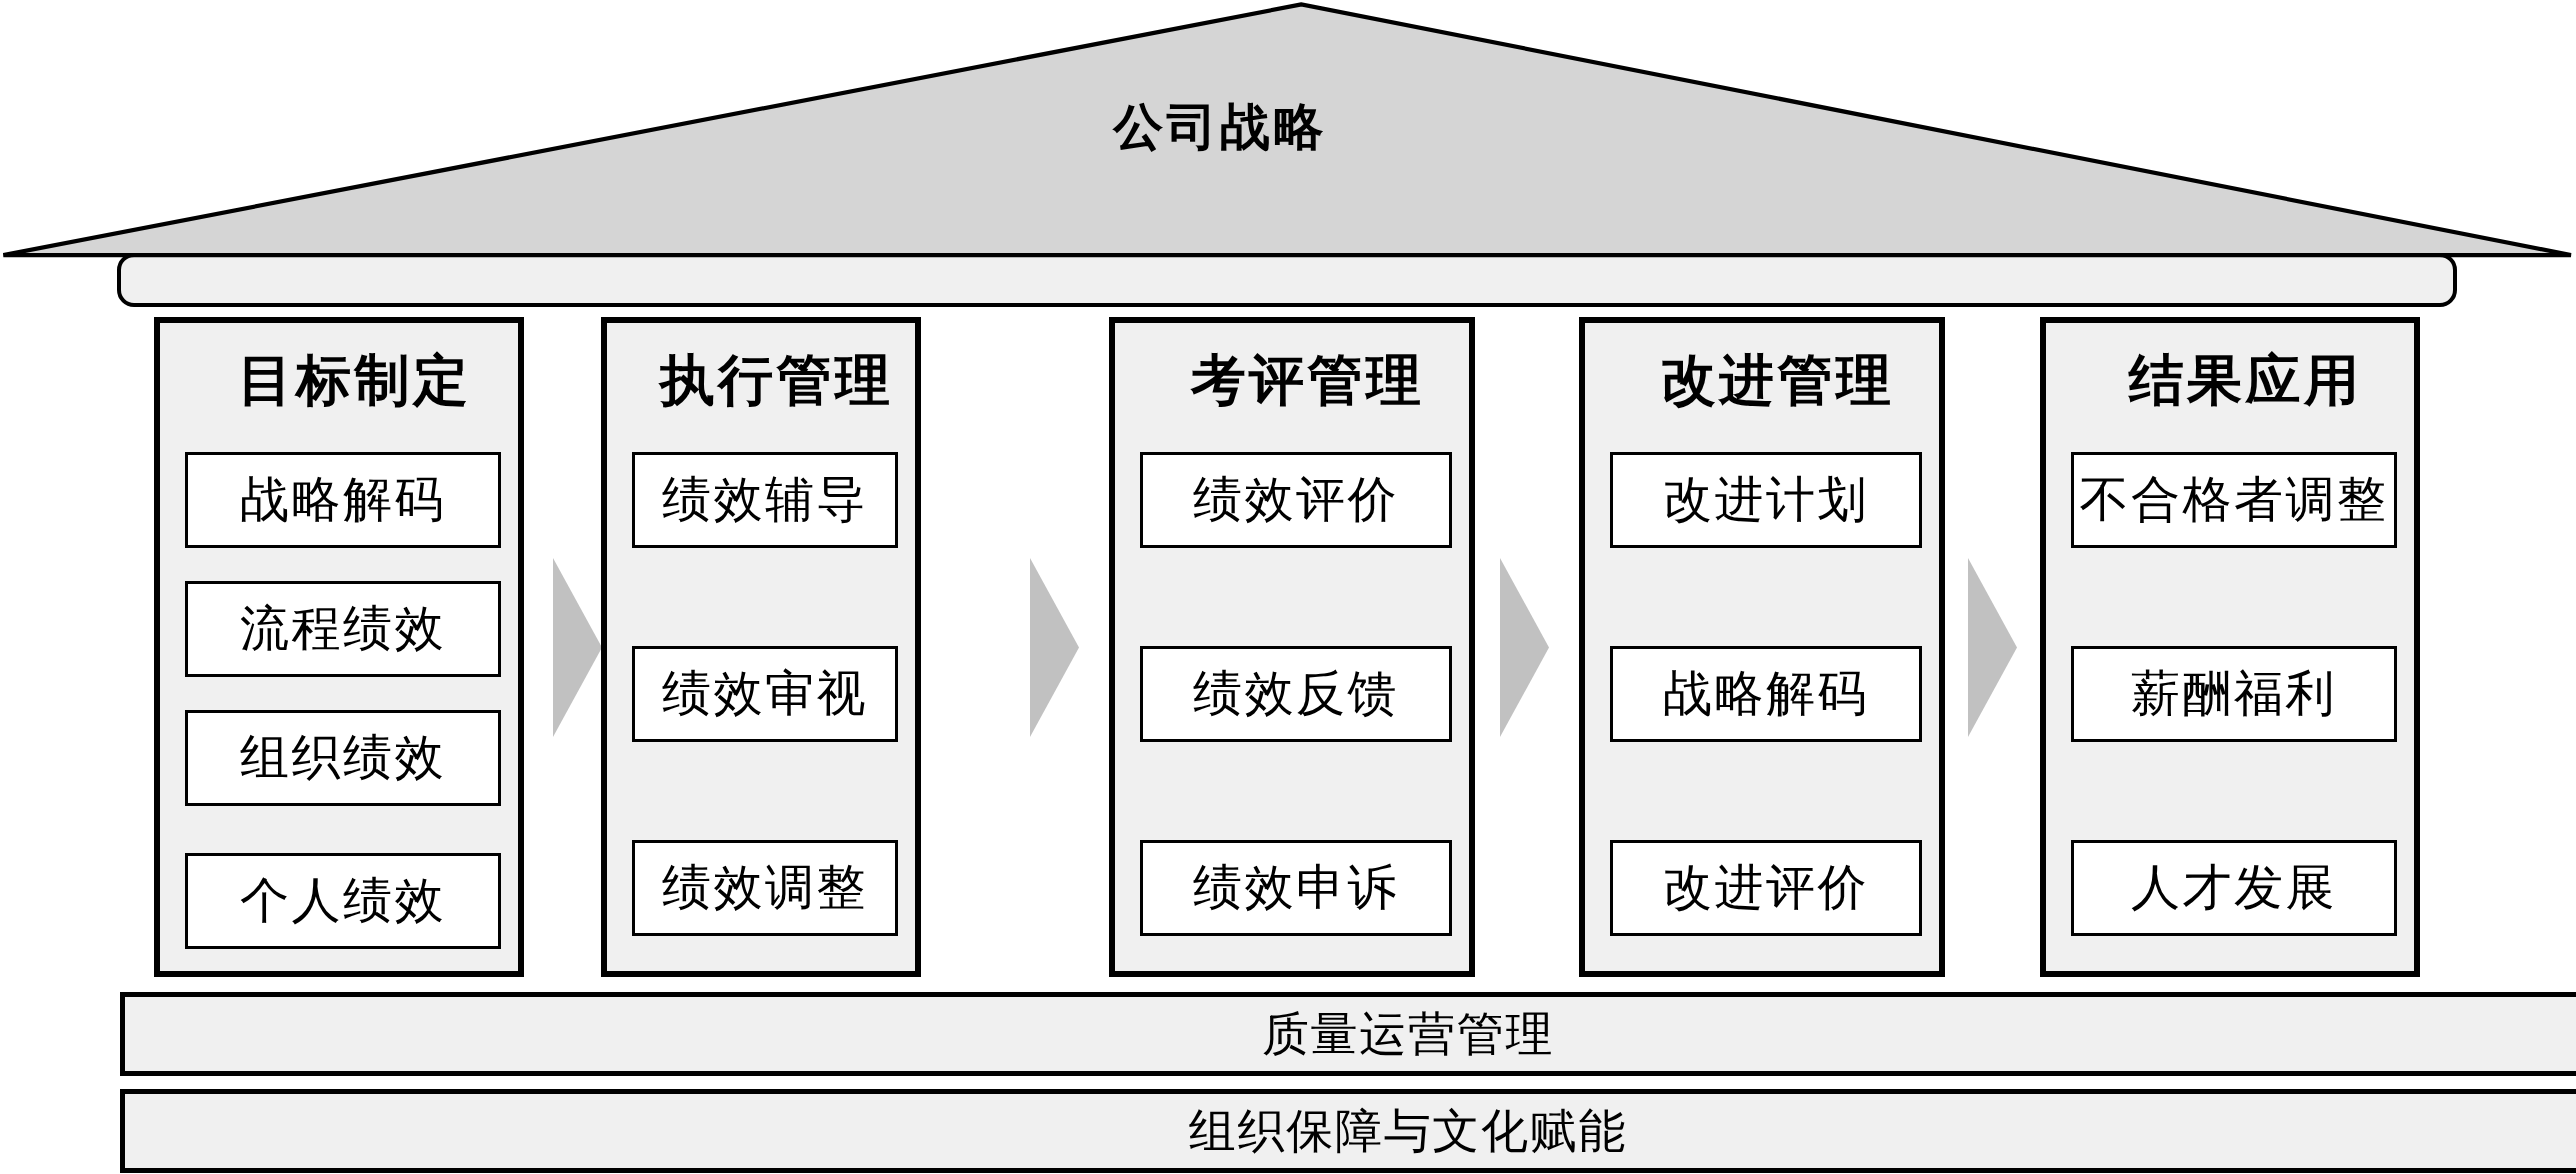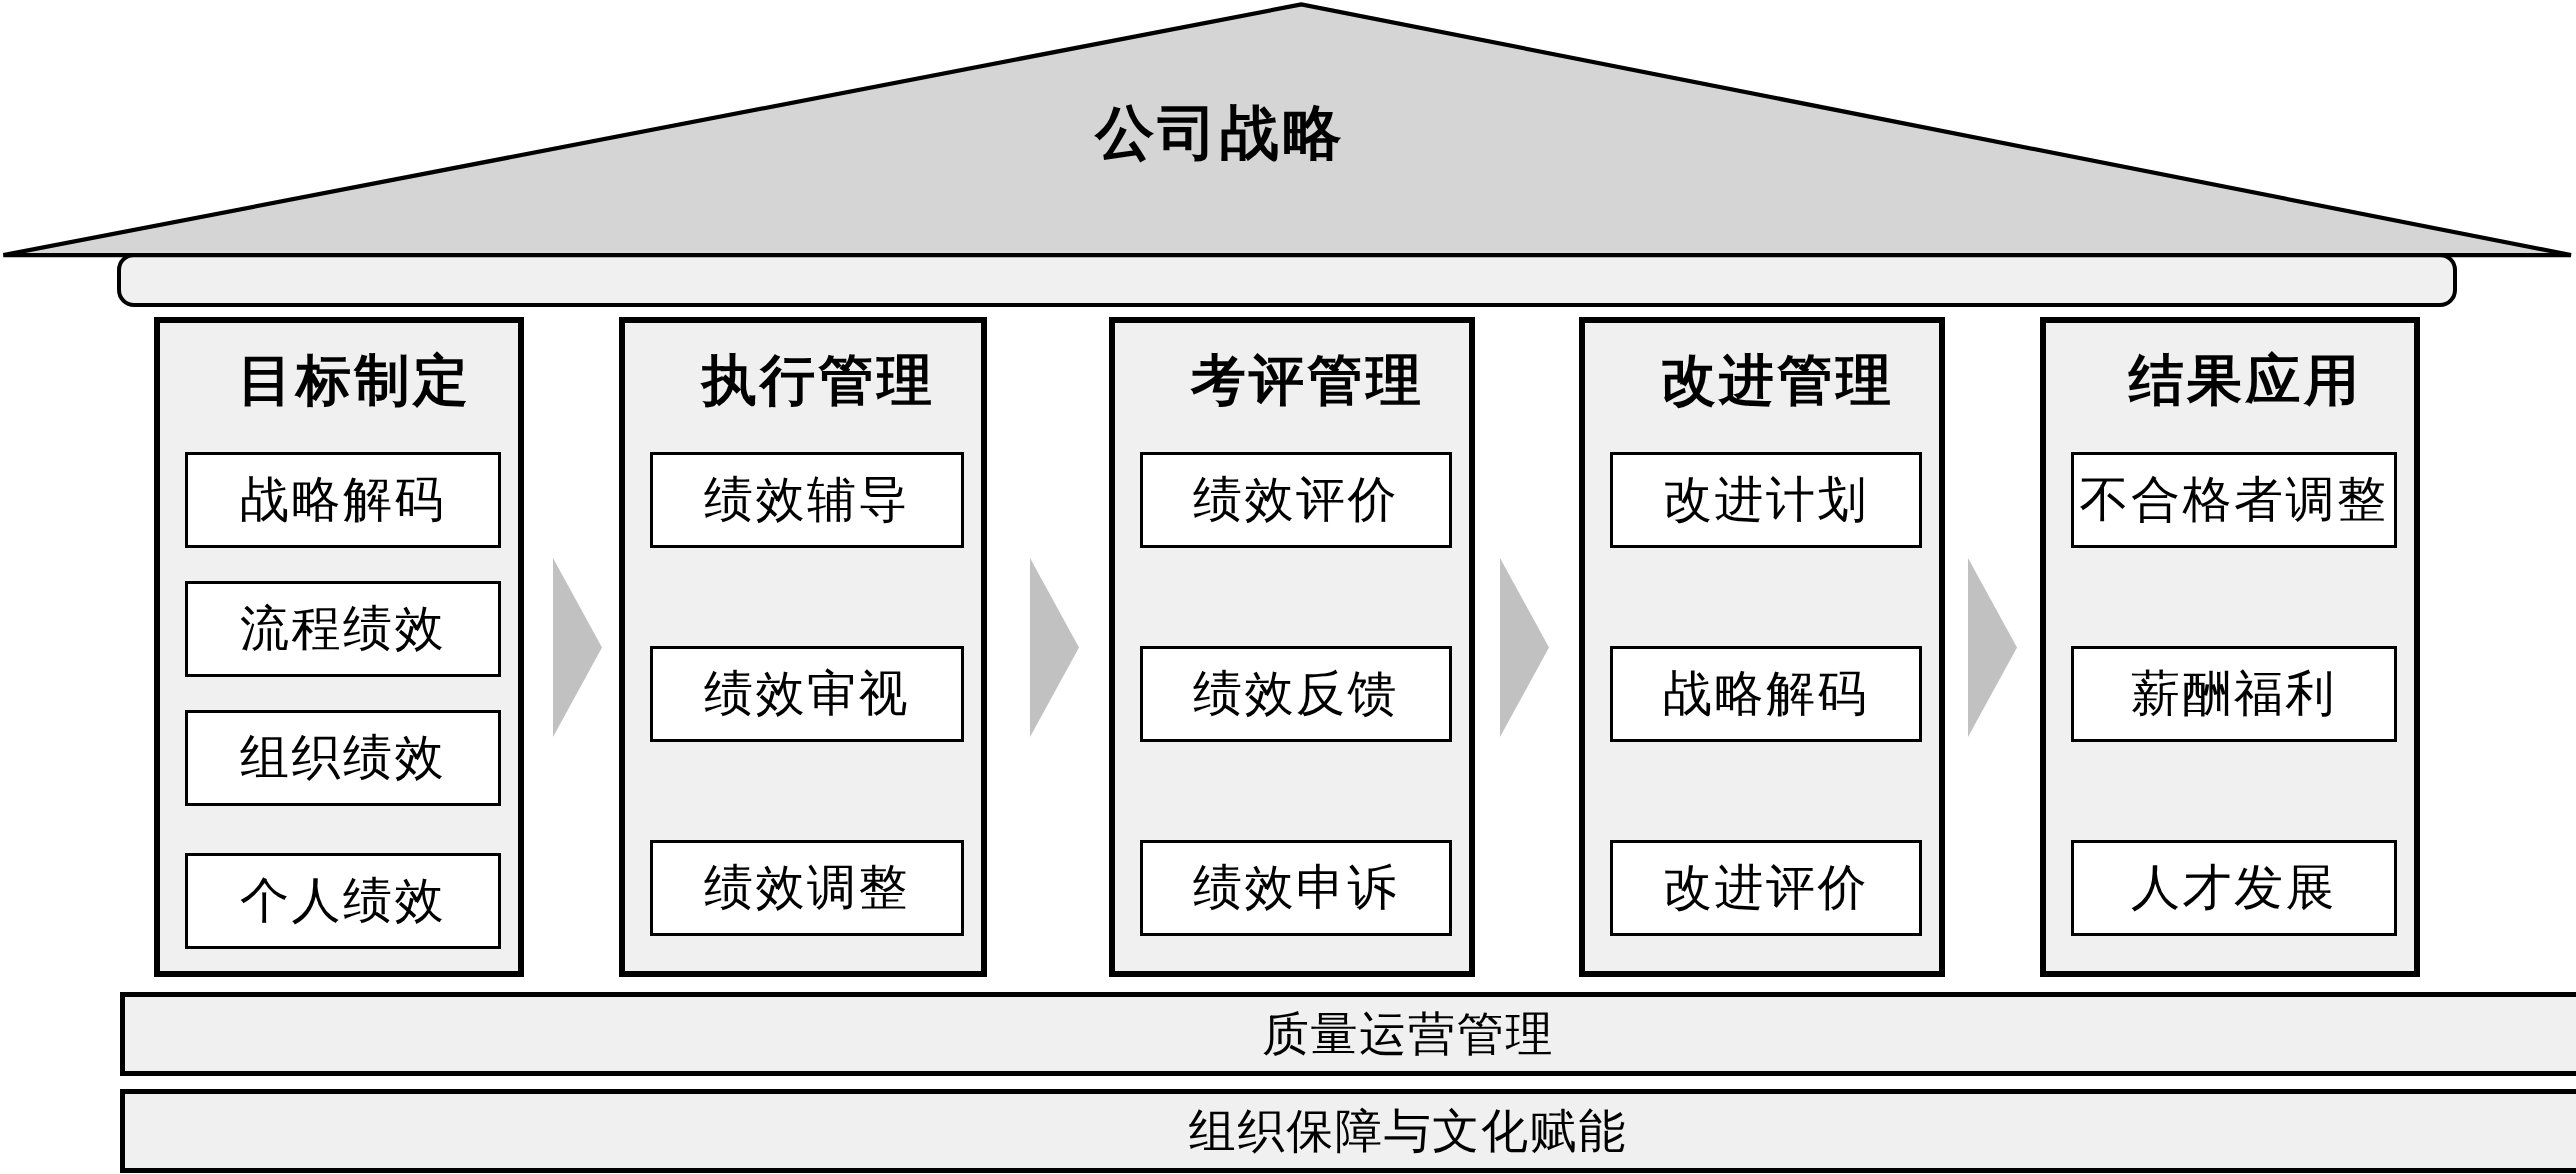--- a/index.html
+++ b/index.html
@@ -17,21 +17,21 @@
     position: absolute;
     left: 0; top: 0;
     width: 2576px; height: 262px;
     display: block;
   }
   .roof-title {
     position: absolute;
     top: 94px;
     left: 1220px;
     transform: translateX(-50%);
-    font-size: 59px;
+    font-size: 50px;
     font-weight: bold;
     letter-spacing: 3.4px;
     white-space: nowrap;
   }
   
   .beam {
     position: absolute;
     left: 117px; top: 253px;
     width: 2340px; height: 54px;
     box-sizing: border-box;
@@ -124,21 +124,21 @@
     <div class="pbox" style="top:387px">
         <span>组织绩效</span>
       </div>
     <div class="pbox" style="top:530px">
         <span>个人绩效</span>
       </div>
   </div>
 
   <div class="flow-arrow" style="left:553px"></div>
 
-  <div class="pillar" style="left:619px;width:368px">
+  <div class="pillar" style="left:601px;width:320px">
     <div class="pillar-title">执行管理</div>
     <div class="pbox" style="top:129px">
         <span>绩效辅导</span>
       </div>
     <div class="pbox" style="top:323px">
         <span>绩效审视</span>
       </div>
     <div class="pbox" style="top:517px">
         <span>绩效调整</span>
       </div>

